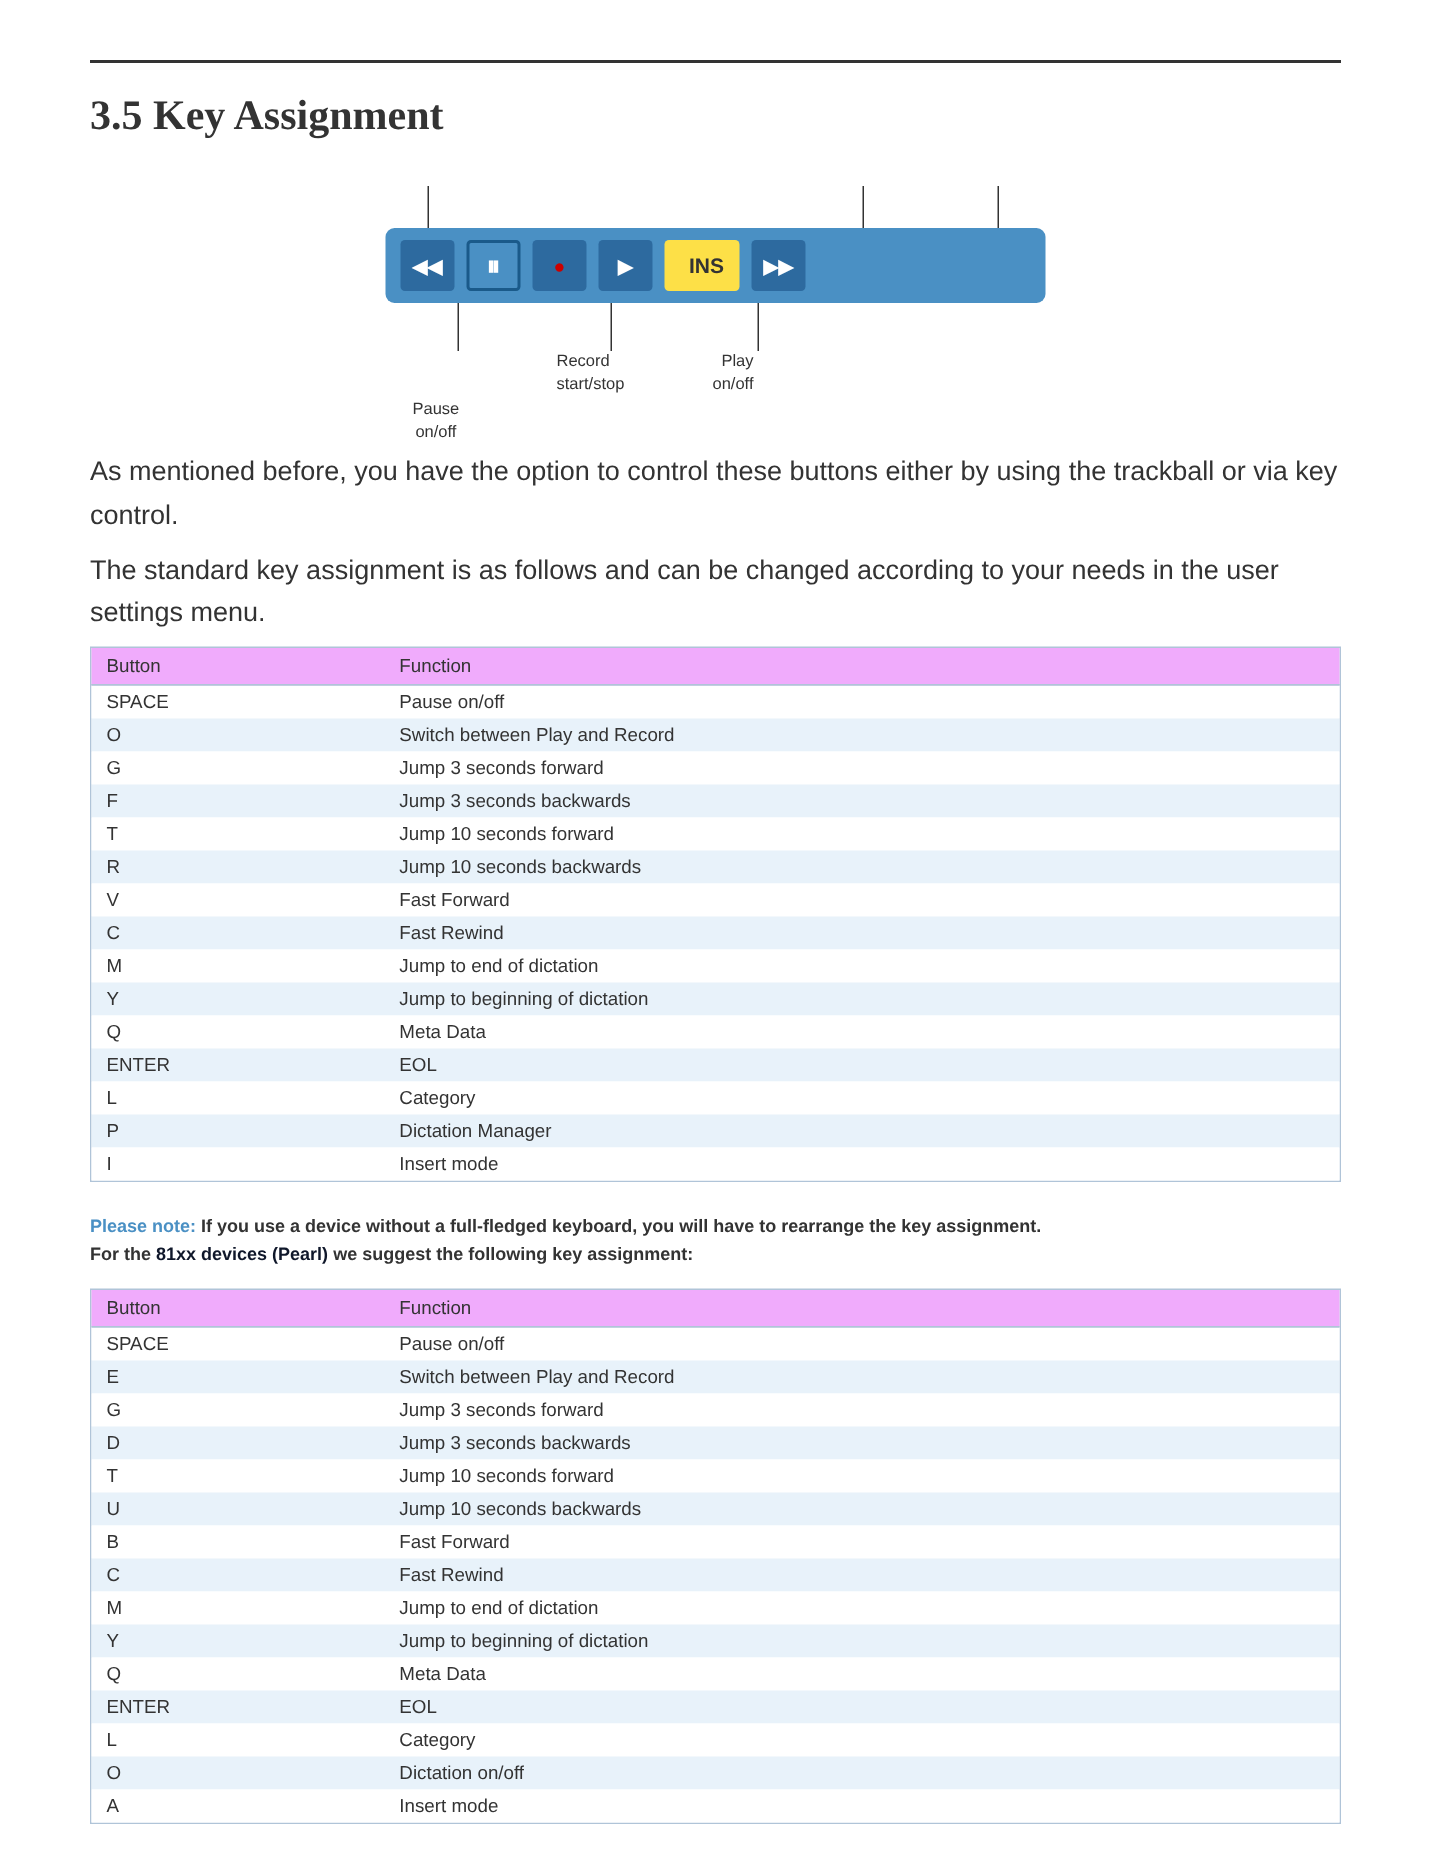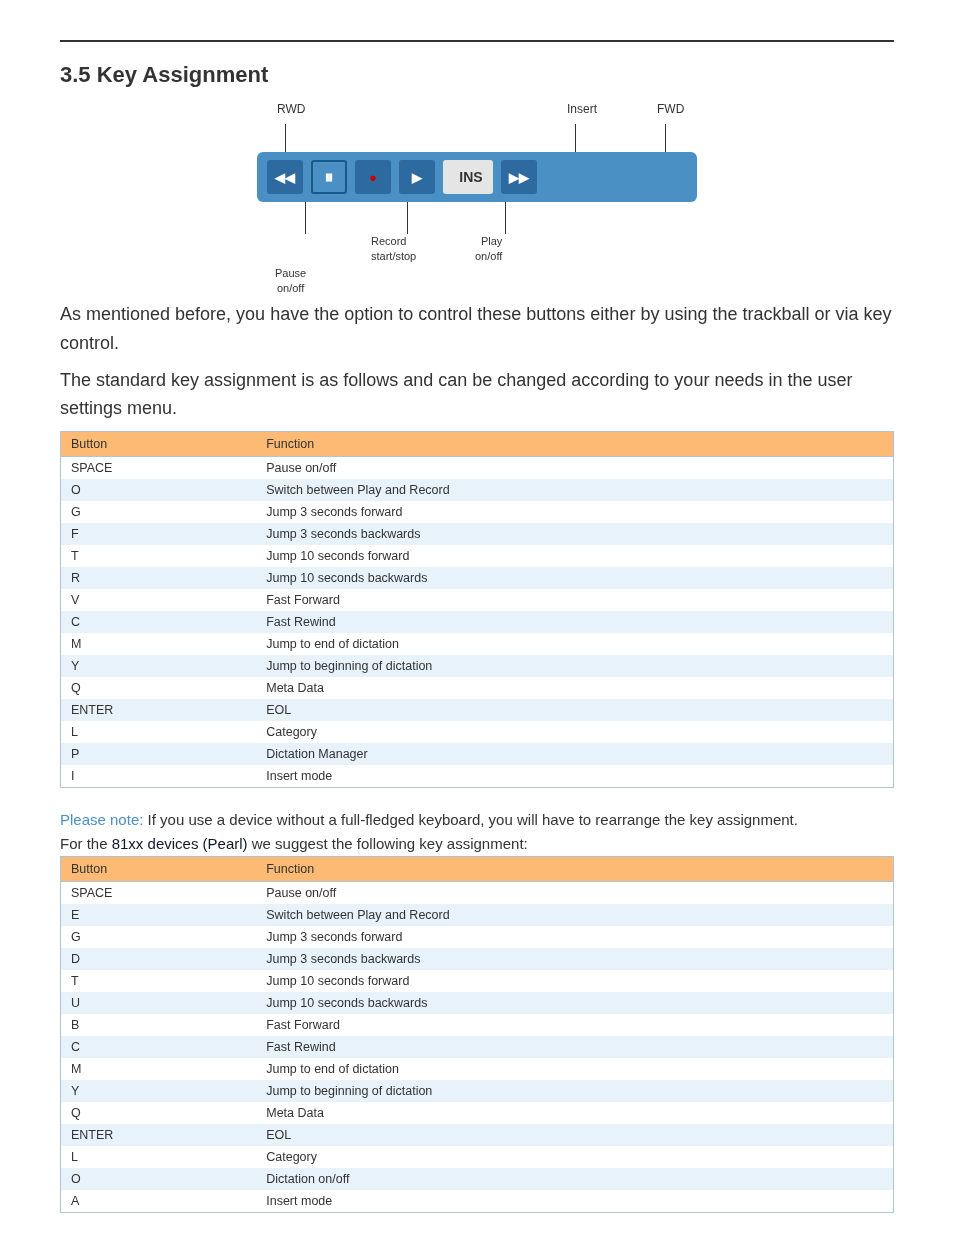--- a/index.html
+++ b/index.html
@@ -10,24 +10,25 @@
       color: #333;
       width: 954px;
       min-height: 1235px;
       padding: 40px 60px;
     }
     .top-border {
       border-top: 2px solid #333;
       margin-bottom: 20px;
     }
     h1 {
-      font-size: 22px;
+      font-size: 28px;
       font-weight: bold;
       color: #333;
-      margin-bottom: 14px;
+      margin-bottom: 30px;
+      font-family: Liberation Serif, serif;
     }
     .diagram-section {
       display: flex;
       flex-direction: column;
       align-items: center;
       margin-bottom: 30px;
       position: relative;
     }
     .player-bar {
       background: #4a90c4;
@@ -53,21 +54,21 @@
       justify-content: center;
       min-width: 36px;
       height: 34px;
     }
     .player-btn.pause-btn {
       background: #4a90c4;
       border: 2px solid #1a5a8a;
       font-size: 16px;
     }
     .player-btn.ins-btn {
-      background: #e5e5e5;
+      background: #fde047;
       color: #333;
       font-size: 14px;
       font-weight: bold;
       min-width: 50px;
       padding-left: 14px;
     }
     .description-text {
       font-size: 18px;
       color: #333;
       margin-bottom: 8px;
@@ -77,43 +78,44 @@
       border: 1px solid #b0c4d8;
       margin-bottom: 20px;
       width: 100%;
     }
     table {
       width: 100%;
       border-collapse: collapse;
       font-size: 12.5px;
     }
     table thead tr {
-      background: #fdba74;
+      background: #f0abfc;
     }
     table thead th {
       text-align: left;
       padding: 5px 10px;
       font-weight: normal;
       color: #333;
       border-bottom: 1px solid #b0c4d8;
     }
     table tbody tr:nth-child(even) {
       background: #e8f2fa;
     }
     table tbody tr:nth-child(odd) {
       background: #fff;
     }
     table tbody td {
       padding: 4px 10px;
       color: #333;
     }
     .note-text {
-      font-size: 15px;
+      font-size: 12px;
       line-height: 1.6;
-      margin-bottom: 0;
+      margin-bottom: 12px;
+      font-weight: bold;
     }
     .note-prefix {
       color: #4a90c4;
     }
     .note-link {
       color: #0f172a;
     }
     .page-number {
       text-align: center;
       margin-top: 56px;
@@ -123,25 +125,20 @@
   </style>
 </head>
 <body>
 
 <div class="top-border"></div>
 
 <h1>3.5  Key Assignment</h1>
 
 <div class="diagram-section">
 
-  <div style="display:flex; width:460px; font-size:12px; margin-bottom:2px; position:relative; height:20px; margin-left:20px;">
-    <span style="position:absolute; left:20px;">RWD</span>
-    <span style="position:absolute; left:310px;">Insert</span>
-    <span style="position:absolute; left:400px;">FWD</span>
-  </div>
 
   <div style="display:flex; width:460px; height:28px; position:relative; margin-left:20px;">
     <div style="position:absolute; left:28px; top:0; width:1px; height:28px; background:#333;"></div>
     <div style="position:absolute; left:318px; top:0; width:1px; height:28px; background:#333;"></div>
     <div style="position:absolute; left:408px; top:0; width:1px; height:28px; background:#333;"></div>
   </div>
 
   <div class="player-bar" style="margin-left:0px;">
     <button class="player-btn">◀◀</button>
     <button class="player-btn pause-btn" style="font-size:18px;">⏸</button>

